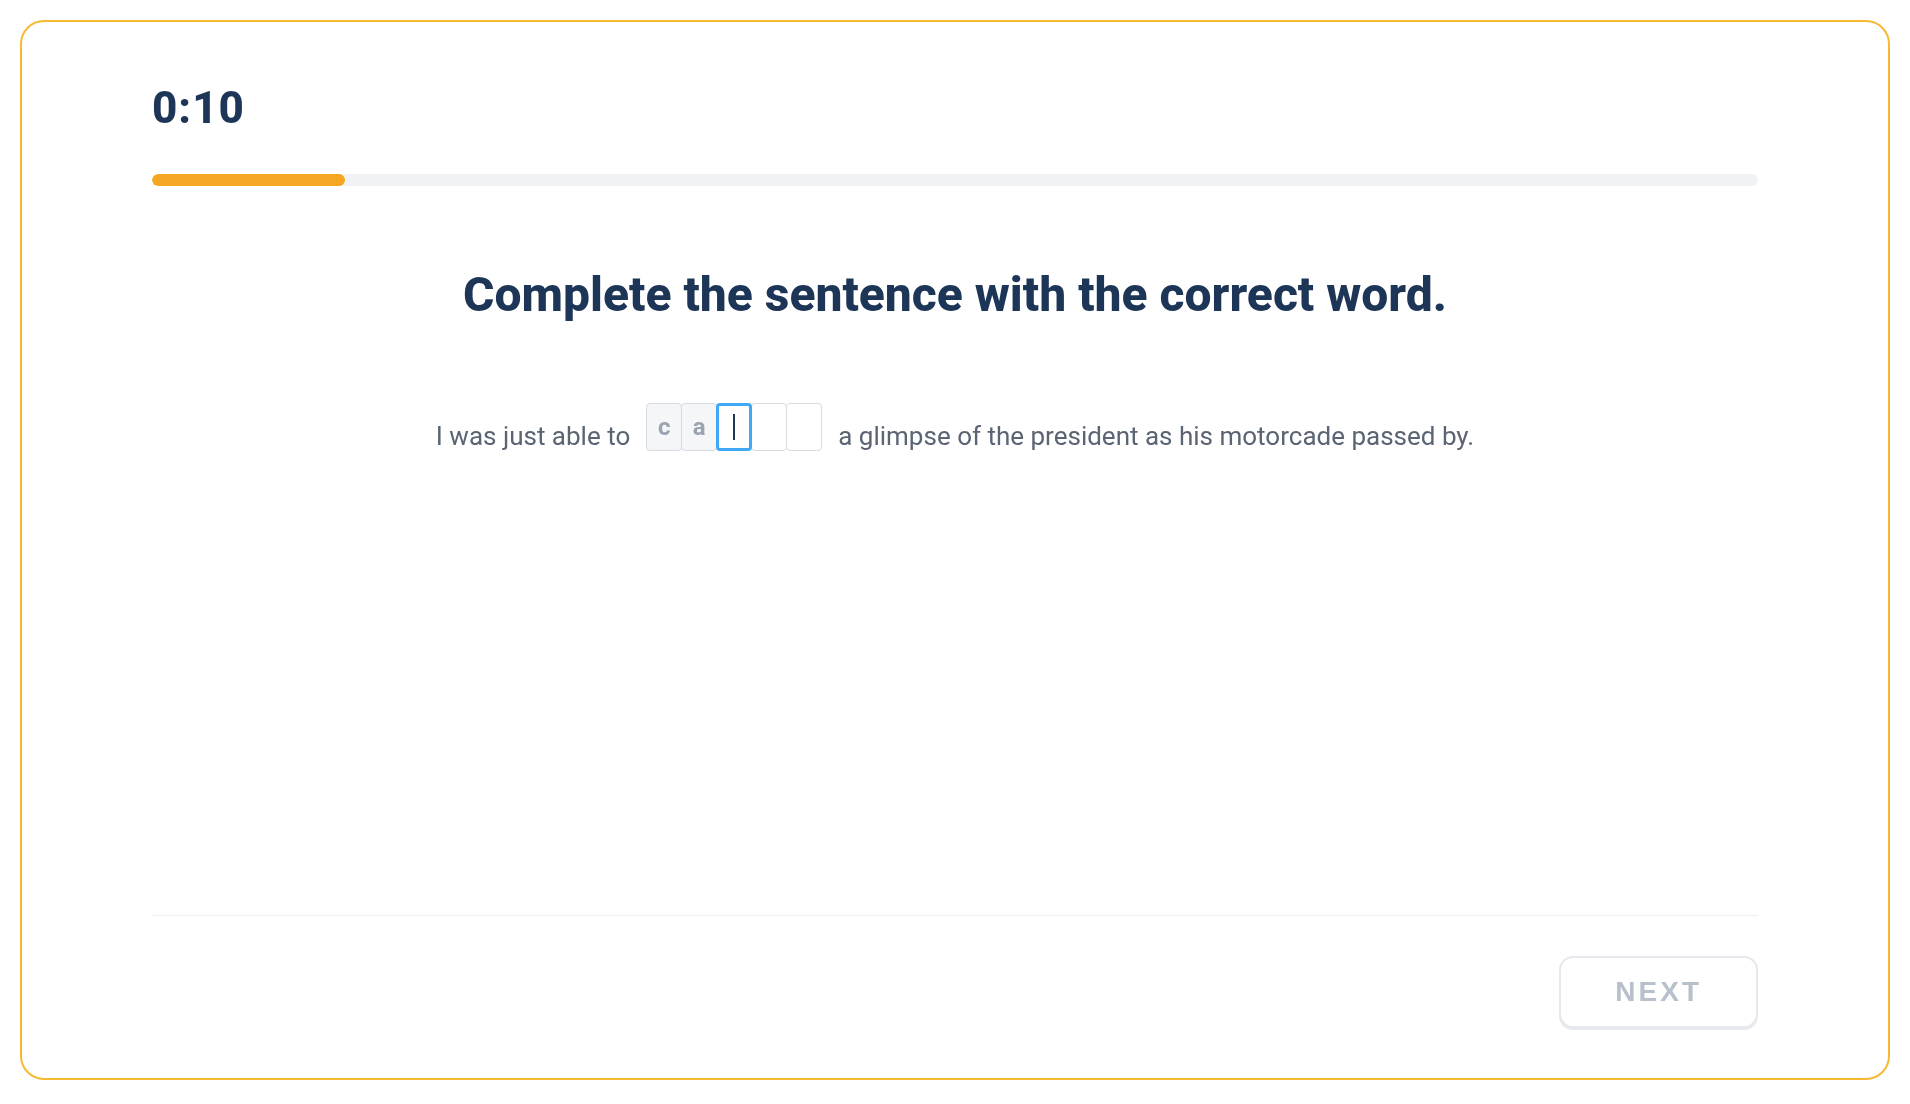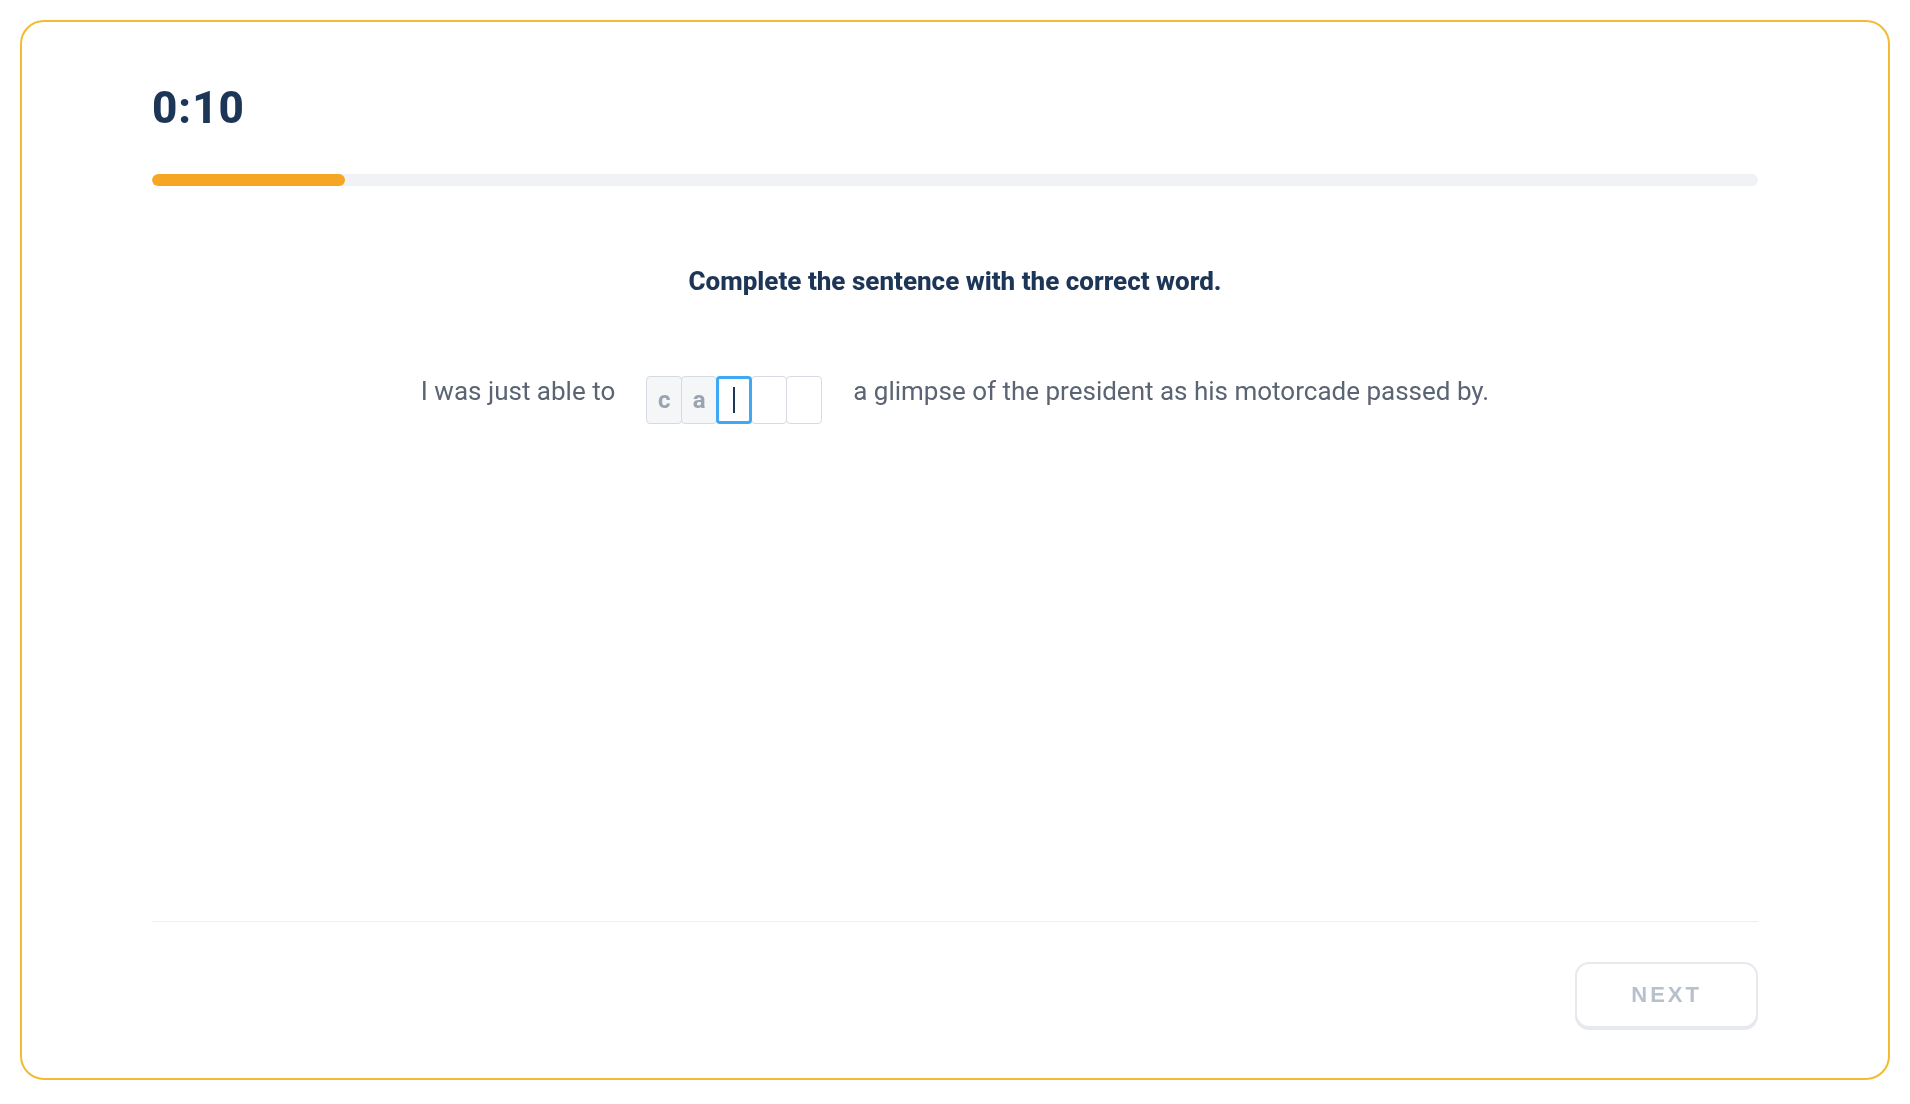--- a/index.html
+++ b/index.html
@@ -43,31 +43,31 @@
       border-radius: 6px;
       overflow: hidden;
       margin: 0 40px 80px 40px;
     }
     .progress-fill {
       height: 100%;
       background: #f5a623;
       border-radius: 6px;
     }
     .instruction {
-      font-size: 26px;
+      font-size: 48px;
       font-weight: 800;
       color: #1d3557;
       text-align: center;
       margin-bottom: 80px;
     }
     .sentence-row {
       display: flex;
-      align-items: flex-start;
+      align-items: flex-end;
       justify-content: center;
-      gap: 31px;
+      gap: 16px;
       font-size: 26px;
       color: #5a6473;
       flex-wrap: wrap;
     }
     .sentence-text {
       color: #5a6473;
       font-weight: 400;
     }
     .letter-boxes {
       display: flex;
@@ -117,21 +117,21 @@
       background: #eceff3;
       margin: 0 40px;
     }
     .button-row {
       display: flex;
       justify-content: flex-end;
       padding: 0 40px;
     }
     .next-button {
       padding: 18px 54px;
-      font-size: 22px;
+      font-size: 28px;
       font-weight: 800;
       letter-spacing: 3px;
       color: #b8c0cc;
       background: #ffffff;
       border: 2px solid #e6e9ee;
       border-radius: 14px;
       cursor: pointer;
       box-shadow: 0 2px 0 #e6e9ee;
     }
   </style>

